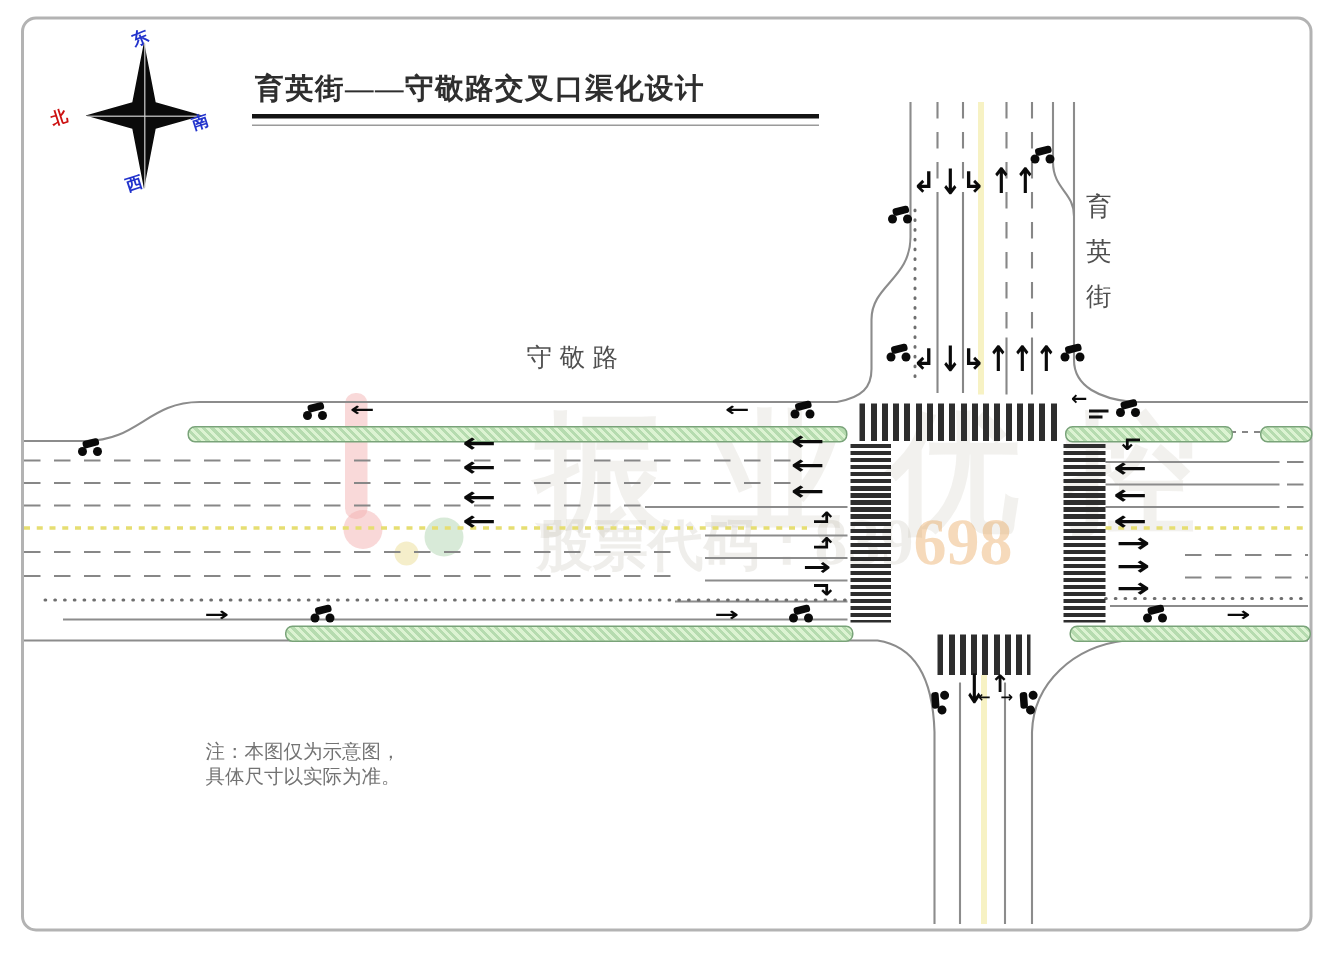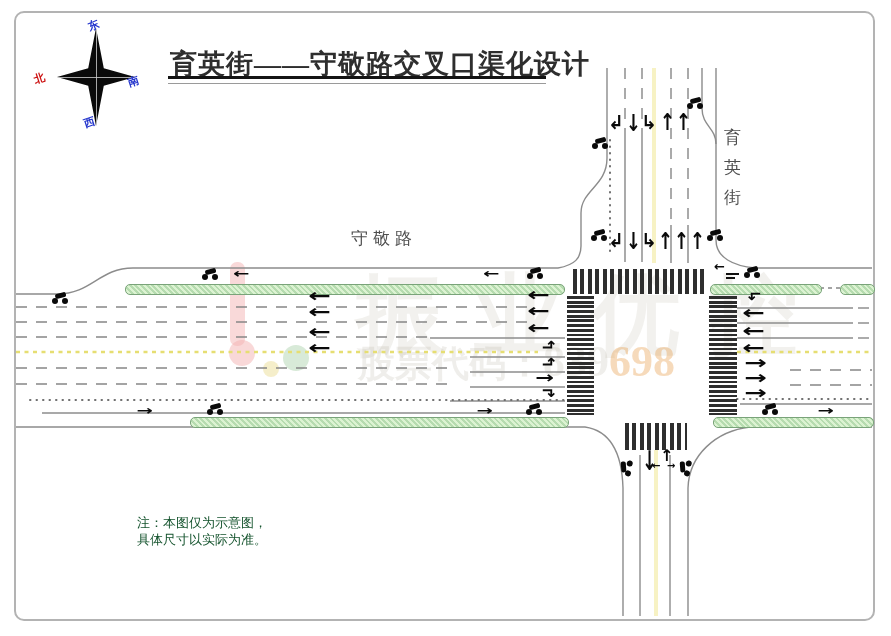--- a/index.html
+++ b/index.html
@@ -2,29 +2,29 @@
 <html><head>
 <meta charset="utf-8">
 <style>
   html,body{margin:0;padding:0;background:#fff}
   .stage{position:relative;width:891px;height:636px;background:#fff;overflow:hidden;
          font-family:"Liberation Sans","DejaVu Sans",sans-serif}
   .frame{position:absolute;left:14px;top:11px;width:857px;height:606px;
          border:2px solid #b3b3b3;border-radius:10px}
   
   .title{position:absolute;left:170px;top:46px;width:380px;font-family:"Liberation Serif","DejaVu Serif",serif;
-         font-size:27px;font-weight:600;color:#2e2e2e;letter-spacing:1px;white-space:nowrap}
+         font-size:19px;font-weight:600;color:#2e2e2e;letter-spacing:1px;white-space:nowrap}
   .title-u1{position:absolute;left:168px;top:76px;width:378px;height:3px;background:#141414}
   .title-u2{position:absolute;left:168px;top:83px;width:378px;height:1px;background:#9a9a9a}
   .road-label-h{position:absolute;left:351px;top:227px;font-family:"Liberation Serif","DejaVu Serif",serif;
          font-size:17px;color:#4f4f4f;letter-spacing:5px}
   .road-label-v{position:absolute;left:724px;top:126px;display:flex;flex-direction:column;gap:7px;
          font-family:"Liberation Serif","DejaVu Serif",serif;font-size:17px;color:#4f4f4f}
-  .note{position:absolute;left:137px;top:514px;font-family:Liberation Serif, serif;
-         font-size:13px;line-height:17px;color:#14532d}
+  .note{position:absolute;left:137px;top:492px;font-family:Liberation Serif, serif;
+         font-size:13px;line-height:17px;color:#737373}
   
   .compass-star{position:absolute;left:57px;top:28px;width:78px;height:98px;background:#0a0a0a;
          clip-path:polygon(50% 0%,60% 41%,100% 50%,60% 59%,50% 100%,40% 59%,0% 50%,40% 41%)}
   .compass-hline{position:absolute;left:58px;top:76.5px;width:76px;height:1px;background:#cfcfcf;opacity:.8}
   .compass-vline{position:absolute;left:95.5px;top:29px;width:1px;height:96px;background:#cfcfcf;opacity:.8}
   .cdir{position:absolute;font-family:"Liberation Serif","DejaVu Serif",serif;font-size:11px;font-weight:bold}
   .cdir.blue{color:#2233cc}.cdir.red{color:#cc1111}
   
   .wm-brand{position:absolute;left:356px;top:256px;font-family:"Liberation Serif","DejaVu Serif",serif;
          font-size:88px;font-weight:bold;letter-spacing:30px;color:rgba(145,140,118,0.12);white-space:nowrap}

